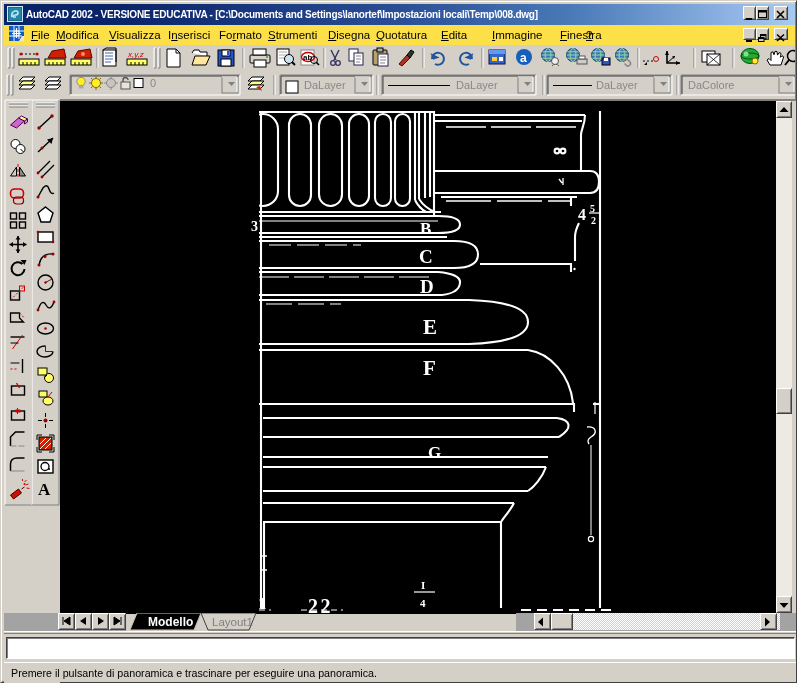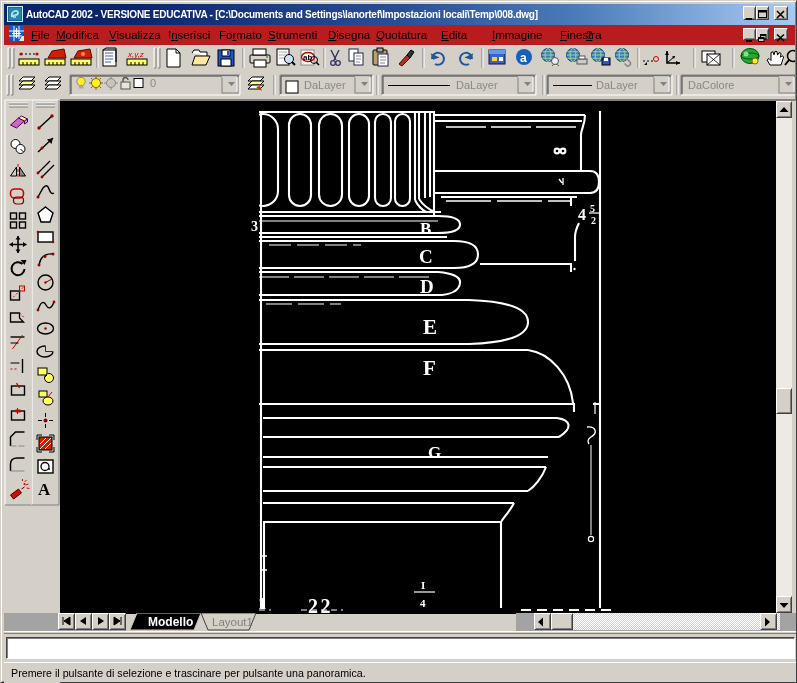--- a/index.html
+++ b/index.html
@@ -3,21 +3,21 @@
 <style>
 * { margin:0; padding:0; box-sizing:border-box; }
 body { width:797px; height:683px; overflow:hidden; font-family:"Liberation Sans", sans-serif; background:#D4D0C8; position:relative; }
 #win { position:absolute; left:0; top:0; width:797px; height:683px; background:#D4D0C8;
   border-top:1px solid #D4D0C8; border-left:1px solid #D4D0C8; border-right:1px solid #404040; border-bottom:1px solid #404040;
   box-shadow: inset 1px 1px 0 #fff, inset -1px -1px 0 #808080; }
 .abs { position:absolute; }
 #titlebar { left:3px; top:3px; width:791px; height:21px; background:linear-gradient(to right,#0A246A 0%,#0A246A 15%,#2A4E96 50%,#4A7AB8 72%,#8FB4E4 92%,#A6CAF0 100%); }
 #titletext { position:absolute; left:22px; top:5px; color:#fff; font-size:10px; font-weight:bold; white-space:nowrap; letter-spacing:-0.25px;text-align:center; }
 .tbtn { position:absolute; width:13px; height:14px; top:2px; background:#D4D0C8; border:1px solid; border-color:#fff #404040 #404040 #fff; box-shadow: inset 1px 1px 0 #D4D0C8, inset -1px -1px 0 #808080; }
-#menubar { left:3px; top:24px; width:791px; height:20px; background:#b91c1c; }
+#menubar { left:3px; top:24px; width:791px; height:20px; background:#fde047; }
 .mi { position:absolute; top:4px; font-size:11.5px; color:#000; }
 .mdibtn { position:absolute; width:13px; height:12px; top:27px; background:#D4D0C8; border:1px solid; border-color:#fff #404040 #404040 #fff; box-shadow: inset 1px 1px 0 #D4D0C8, inset -1px -1px 0 #808080; }
 #row1 { left:3px; top:44px; width:791px; height:26px; background:#fdba74; }
 #row2 { left:3px; top:70px; width:791px; height:28px; background:#D4D0C8; }
 #lefttb { left:3px; top:98px; width:56px; height:585px; background:#D4D0C8; }
 #canvas { left:59px; top:100px; width:716px; height:512px; background:#000; overflow:hidden; }
 #canvtop { left:59px; top:98px; width:736px; height:2px; background:#808080; }
 #vscroll { left:775px; top:100px; width:16px; height:512px; background:#ECEAE2; }
 #vsrightpad { left:791px; top:100px; width:4px; height:512px; background:#D4D0C8; }
 #tabrow { left:3px; top:612px; width:792px; height:18px; background:#a3a3a3; }
@@ -614,14 +614,14 @@
 <div class="sbtn" style="left:226px;top:0;width:17px;height:17px"><svg width="12" height="12">
             <path d="M4,1.5 L9,6 L4,10.5 Z" fill="#000"></path>
           </svg></div>
 </div>
 </div>
 <div id="cmdarea" class="abs">
 <div style="position:absolute;left:0;top:0;width:792px;height:3px;border-top:1px solid #fff;border-bottom:1px solid #808080"></div>
 <div id="cmdbox"></div>
 </div>
 <div id="statusbar" class="abs">
-      <span id="statustext">Premere il pulsante di selezione e trascinare per pulsante una panoramica.</span>
+      <span id="statustext">Premere il pulsante di panoramica e trascinare per eseguire una panoramica.</span>
     </div>
 </div>
 </body></html>

